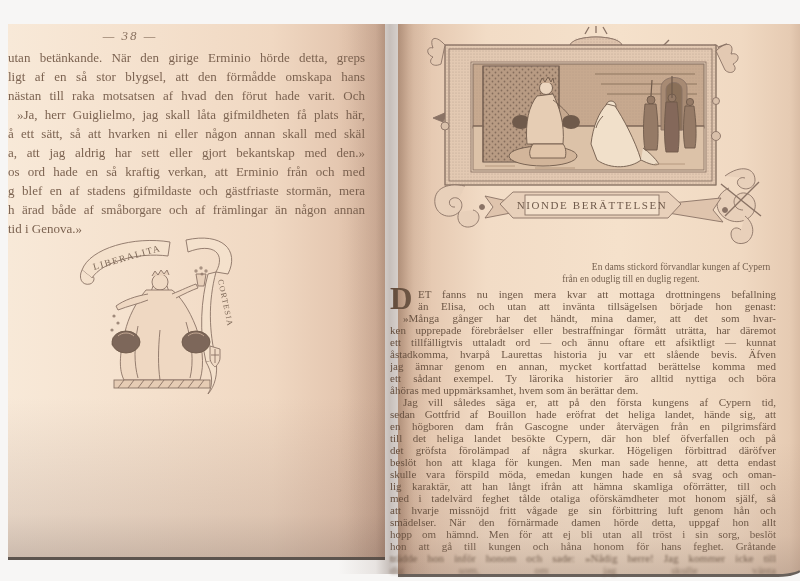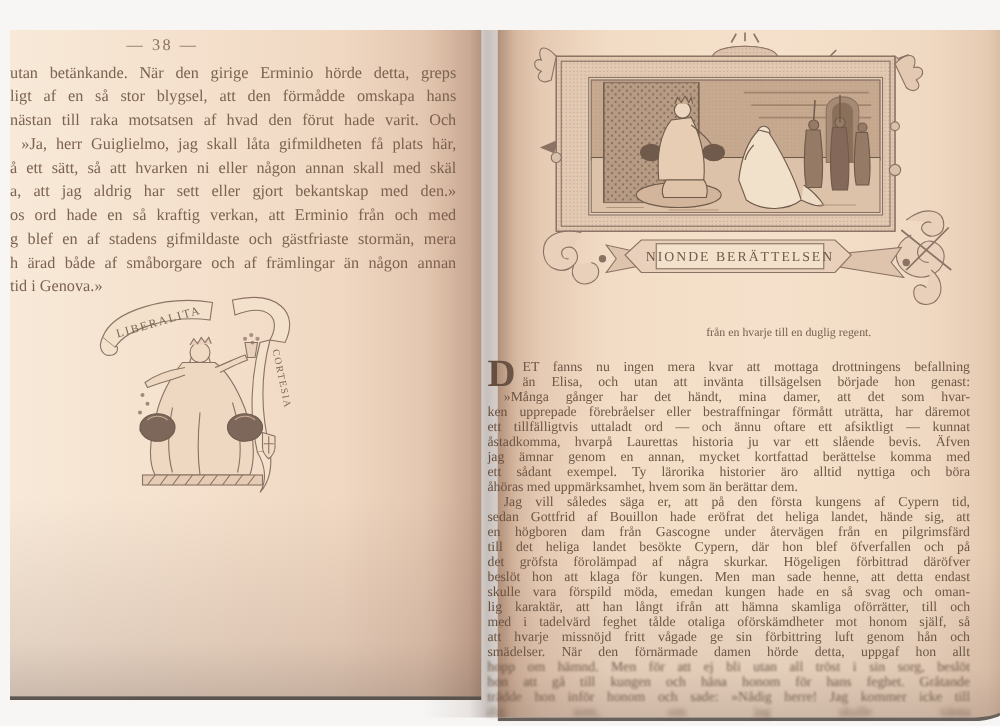--- a/index.html
+++ b/index.html
@@ -15,21 +15,21 @@
   .page-right{left:398px;width:404px;height:550px;
     background:
       linear-gradient(180deg, rgba(0,0,0,0) 76%, rgba(140,112,102,.16) 93%, rgba(118,94,86,.3) 100%),
       linear-gradient(90deg,#c9a78f 0%,#e2c4ac 4%,#f2dcc6 22%,#f5e1cb 55%,#f0d9c2 85%,#e6cbb3 97%,#d8bba3 100%);
     border-bottom:3px solid #68605a;border-right:2px solid #cdb29c;
     border-bottom-right-radius:26px 10px;}
   .gutter-shadow{position:absolute;left:338px;top:24px;width:94px;height:550px;pointer-events:none;
     background:linear-gradient(90deg, rgba(0,0,0,0) 0%, rgba(94,62,44,.10) 40%, rgba(74,48,34,.28) 55%, rgba(94,62,44,.10) 75%, rgba(0,0,0,0) 100%);}
   
   .lp-header{position:absolute;left:62px;top:4px;width:120px;text-align:center;
-    font-size:13px;color:#8a7260;letter-spacing:2px;}
+    font-size:13px;color:#8a7260;letter-spacing:2px;font-style:italic;}
   .lp-body{position:absolute;left:0px;top:24px;width:357px;color:#7c6351;
     font-size:13px;line-height:19px;}
   .lp-body .tline{text-align:justify;text-align-last:justify;white-space:nowrap;overflow:hidden;height:19px;}
   .lp-body .tline:nth-child(4){padding-left:9px;}
   .lp-body .tline:nth-child(10){text-align-last:left;font-family:Liberation Serif, serif;}
   
   .rp-caption{position:absolute;left:168px;top:238px;width:230px;text-align:center;
     font-size:9.5px;line-height:11.5px;color:#75604f;}
   .rp-caption .cap2{transform:translateX(-50px);}
   .rp-body{position:absolute;left:-8px;top:264px;width:386px;color:#6d5746;
@@ -210,21 +210,22 @@
         <path d="M237,178 L296,172 L288,184 L298,196 L237,186 Z" fill="#dfc4ad"></path>
         <circle cx="57" cy="181" r="2.5" fill="#8a7365"></circle>
         <circle cx="300" cy="184" r="2.5" fill="#8a7365"></circle>
         <path d="M88,166 L243,166 L256,178 L243,192 L88,192 L75,178 Z" fill="#e8d0ba"></path>
         <rect x="100" y="169" width="134" height="20" fill="#f4e1cc"></rect>
       </g>
       <text x="167" y="183" text-anchor="middle" font-size="11" letter-spacing="1.6" fill="#6f5a4b">NIONDE BERÄTTELSEN</text>
     </svg>
 
     <div class="rp-caption">
-      <div class="cap2">från en hvarje till en duglig regent.</div>
+      <div>En dams stickord förvandlar kungen af Cypern</div>
+      <div class="cap2">från en oduglig till en duglig regent.</div>
     </div>
 
     <div class="rp-body">
       <span class="dropcap">D</span>
       <div class="rp-lines">
           <div class="tline">ET fanns nu ingen mera kvar att mottaga drottningens befallning</div>
           <div class="tline">än Elisa, och utan att invänta tillsägelsen började hon genast:</div>
           <div class="tline">»Många gånger har det händt, mina damer, att det som hvar-</div>
           <div class="tline">ken upprepade förebråelser eller bestraffningar förmått uträtta, har däremot</div>
           <div class="tline">ett tillfälligtvis uttaladt ord — och ännu oftare ett afsiktligt — kunnat</div>

